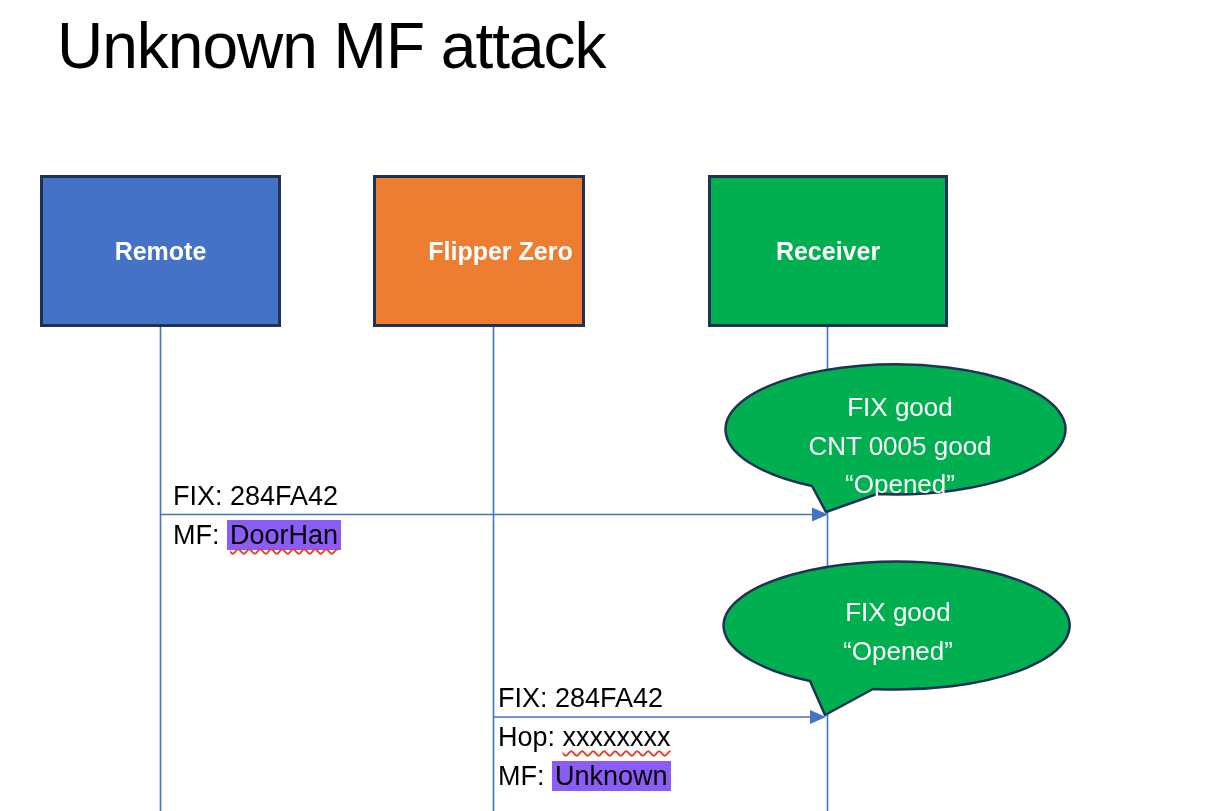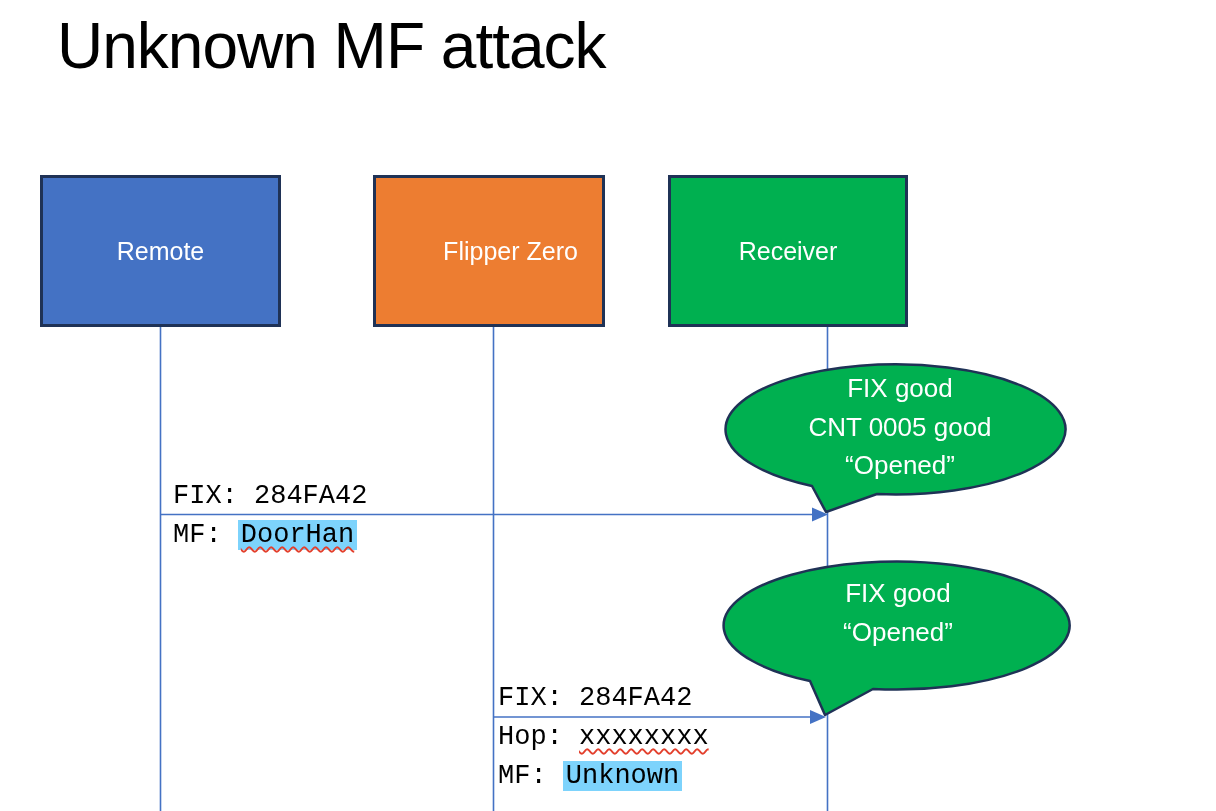--- a/index.html
+++ b/index.html
@@ -8,38 +8,38 @@
     overflow:hidden;font-family:"Liberation Sans",sans-serif;
   }
   .title{
     position:absolute;left:57px;top:2px;width:900px;
     font-size:64px;font-weight:300;letter-spacing:-1px;color:#000;
     line-height:88px;white-space:nowrap;
   }
   .actor{
     position:absolute;top:175px;height:152px;box-sizing:border-box;
     border:3px solid #1F3256;display:flex;align-items:center;justify-content:center;
-    color:#fff;font-size:25px;
+    color:#fff;font-size:25px;font-weight:bold;
   }
   .actor-remote{left:40px;width:241px;background:#4472C4;}
-  .actor-flipper{left:373px;width:232px;background:#ED7D31;padding-left:43px;}
-  .actor-receiver{left:668px;width:240px;background:#00B050;}
+  .actor-flipper{left:373px;width:212px;background:#ED7D31;padding-left:43px;}
+  .actor-receiver{left:708px;width:240px;background:#00B050;}
   .canvas{position:absolute;left:0;top:0;}
-  .msg{position:absolute;font-size:27px;color:#000;line-height:39px;white-space:nowrap;font-family:Liberation Mono, monospace;}
+  .msg{position:absolute;font-size:27px;color:#000;line-height:39px;white-space:nowrap;}
   .msg1{left:173px;top:477px;}
   .msg2{left:498px;top:679px;}
-  .hl{background:#7dd3fc;padding:0 3px;}
+  .hl{background:#8b5cf6;padding:0 3px;}
   .sq{
     text-decoration-line:underline;text-decoration-style:wavy;
     text-decoration-color:#E33F2C;text-decoration-thickness:2px;
     text-decoration-skip-ink:none;text-underline-offset:4px;
   }
   .callout-text{
     position:absolute;width:320px;text-align:center;color:#fff;
-    font-size:26px;line-height:38.5px;white-space:nowrap;
+    font-size:26px;line-height:38.5px;white-space:nowrap;margin-top:19px;
   }
   .ct1{left:740px;top:369px;}
   .ct2{left:738px;top:574px;}
 </style>
 </head>
 <body>
 
 <div class="stage">
 
   <div class="title">Unknown MF attack</div>

